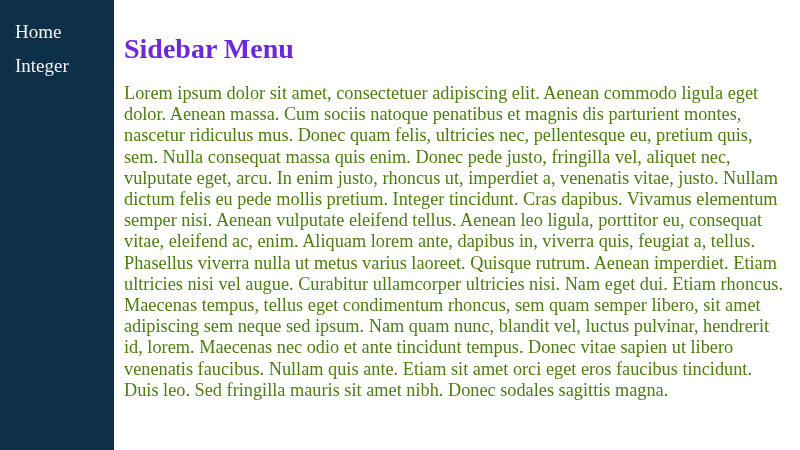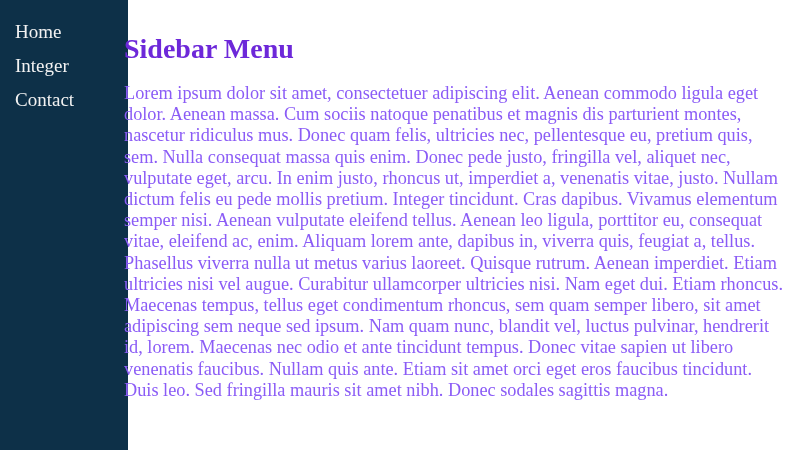--- a/index.html
+++ b/index.html
@@ -1,43 +1,40 @@
 <!DOCTYPE html>
 <html><head>
   <meta charset="utf-8">
   <style>
     html, body { margin: 0; padding: 0; width: 800px; height: 450px; overflow: hidden; background: #ffffff; }
     body { font-family: "Liberation Serif", serif; }
     .sidebar {
-      position: absolute; left: 0; top: 0; width: 128px; height: 450px;
+      position: absolute; left: 0; top: 0; width: 114px; height: 450px;
       background: #0d3048;
     }
     .sidebar ul { list-style: none; margin: 0; padding: 16px 0 0 0; }
     .sidebar li { margin: 0; }
     .sidebar a {
       display: block; color: #f2f2f2; text-decoration: none;
       font-size: 19px; line-height: 24px; padding: 4px 0 5px 15px; height: 25px;
     }
     .main { position: absolute; left: 124px; top: 0; right: 10px; }
     h1 { font-size: 28px; font-weight: bold; margin: 31px 0 0 0; line-height: 36px; color: #6d28d9; }
-    p { font-size: 18.3px; line-height: 21.2px; margin: 16px 0 0 0; color: #8b5cf6; }
+    p { font-size: 18.3px; line-height: 21.2px; margin: 16px 0 0 0; color: #4d7c0f; }
   </style>
 </head>
 <body>
 
 <nav class="sidebar">
   <ul>
     <li>
         <a>Home</a>
       </li>
     <li>
         <a>Integer</a>
       </li>
-    <li>
-        <a>Contact</a>
-      </li>
   </ul>
 </nav>
 
 <main class="main">
   <h1>Sidebar Menu</h1>
   <p>Lorem ipsum dolor sit amet, consectetuer adipiscing elit. Aenean commodo ligula eget dolor. Aenean massa. Cum sociis natoque penatibus et magnis dis parturient montes, nascetur ridiculus mus. Donec quam felis, ultricies nec, pellentesque eu, pretium quis, sem. Nulla consequat massa quis enim. Donec pede justo, fringilla vel, aliquet nec, vulputate eget, arcu. In enim justo, rhoncus ut, imperdiet a, venenatis vitae, justo. Nullam dictum felis eu pede mollis pretium. Integer tincidunt. Cras dapibus. Vivamus elementum semper nisi. Aenean vulputate eleifend tellus. Aenean leo ligula, porttitor eu, consequat vitae, eleifend ac, enim. Aliquam lorem ante, dapibus in, viverra quis, feugiat a, tellus. Phasellus viverra nulla ut metus varius laoreet. Quisque rutrum. Aenean imperdiet. Etiam ultricies nisi vel augue. Curabitur ullamcorper ultricies nisi. Nam eget dui. Etiam rhoncus. Maecenas tempus, tellus eget condimentum rhoncus, sem quam semper libero, sit amet adipiscing sem neque sed ipsum. Nam quam nunc, blandit vel, luctus pulvinar, hendrerit id, lorem. Maecenas nec odio et ante tincidunt tempus. Donec vitae sapien ut libero venenatis faucibus. Nullam quis ante. Etiam sit amet orci eget eros faucibus tincidunt. Duis leo. Sed fringilla mauris sit amet nibh. Donec sodales sagittis magna.</p>
 </main>
 
 </body></html>

